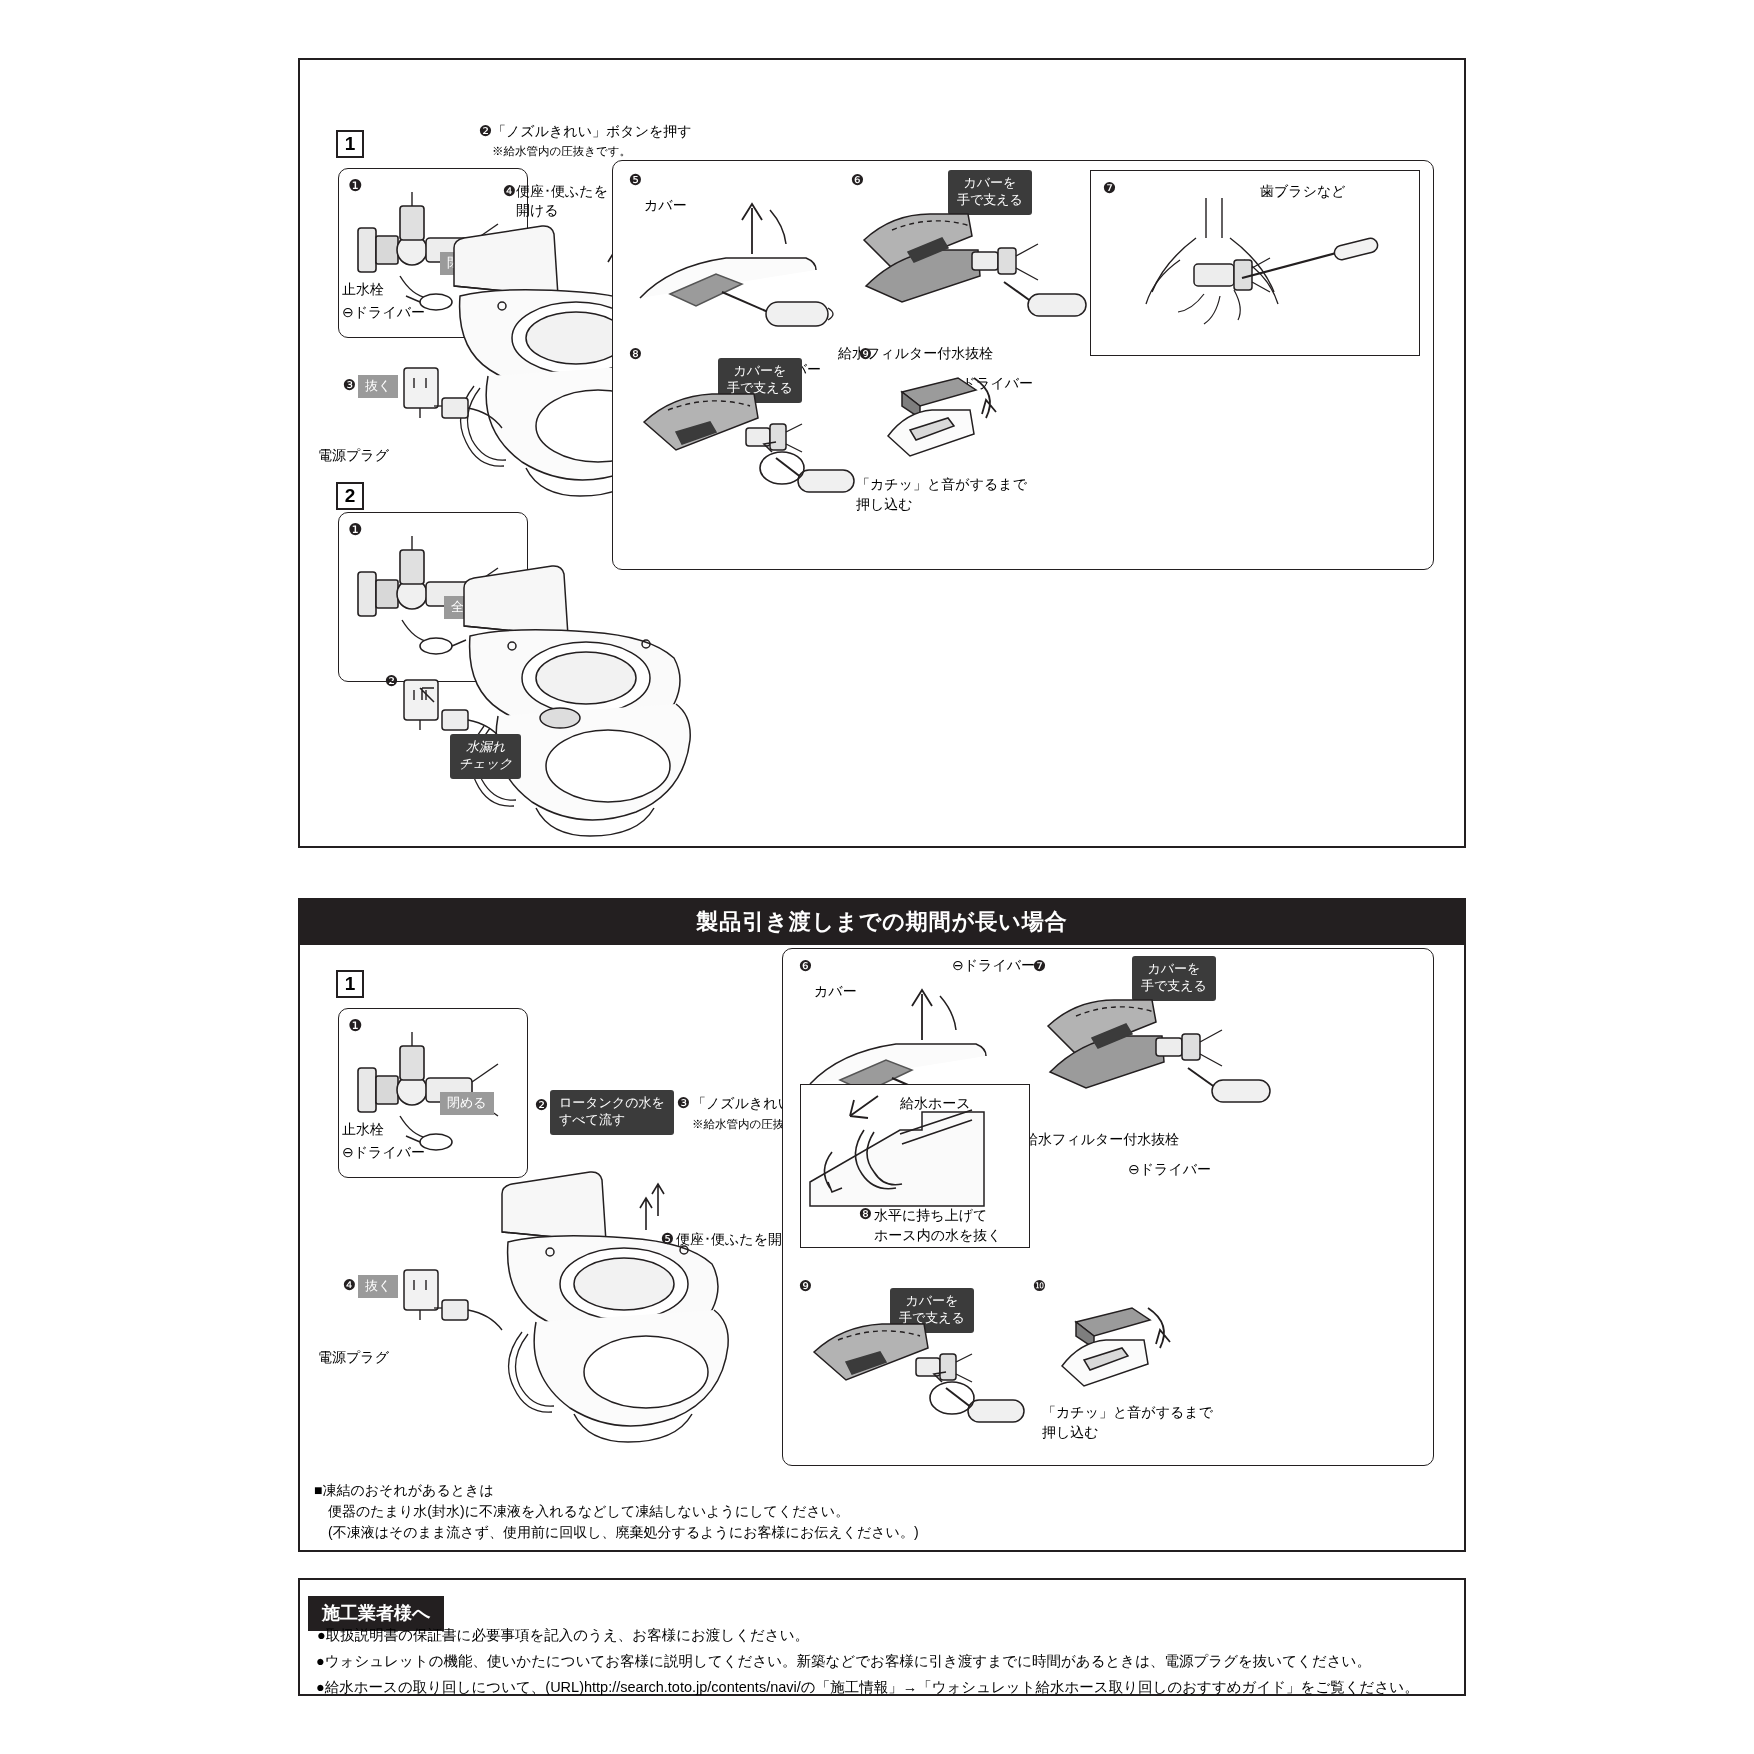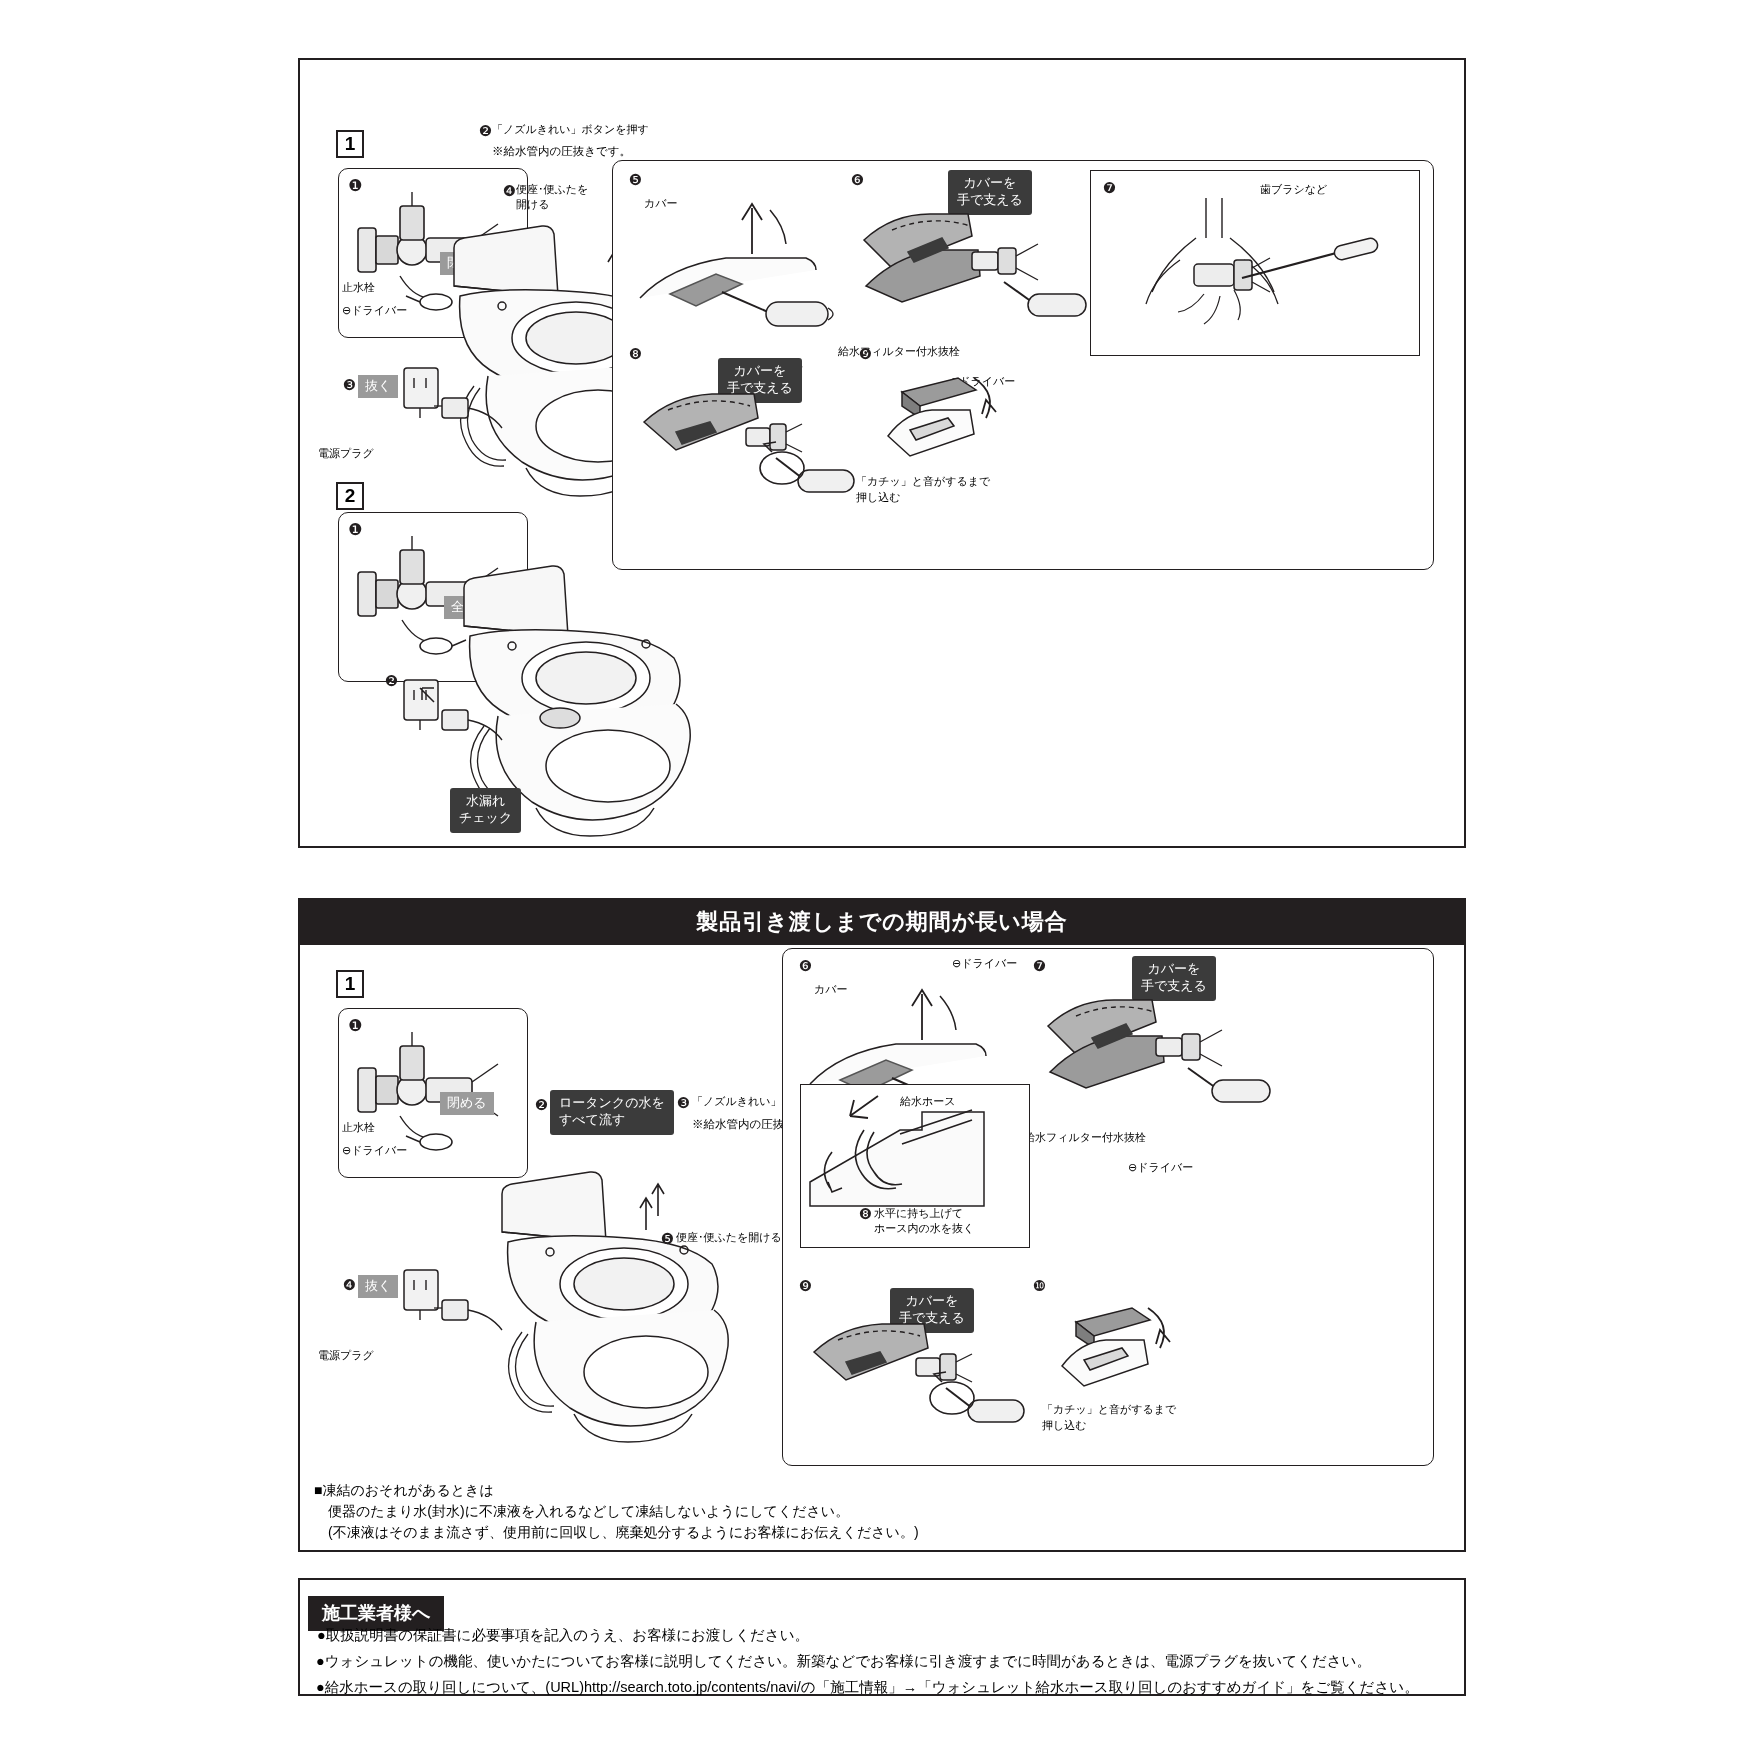--- a/index.html
+++ b/index.html
@@ -75,21 +75,21 @@
   }
   .circnum.light {
     background: #fff;
     color: #231f20;
     border: 1.5px solid #231f20;
     line-height: 16px;
   }
   
   .lbl {
     position: absolute;
-    font-size: 11px;
+    font-size: 14px;
     line-height: 1.35;
     white-space: nowrap;
   }
   .lbl.sm { font-size: 11.5px; }
   .lbl.wrap { white-space: normal; }
   .tag {
     position: absolute;
     background: #9a9a9a;
     color: #ffffff;
     font-size: 13px;
@@ -363,21 +363,21 @@
           <rect x="6" y="8" width="34" height="40" rx="3" fill="#f2f2f2"></rect>
           <path d="M16 18 l0 10 M28 18 l0 10" stroke-width="1.4"></path>
           <path d="M22 48 l0 10" stroke-width="1.4"></path>
           <rect x="44" y="38" width="26" height="20" rx="3" fill="#ededed"></rect>
           <path d="M70 48 q22 4 34 20" stroke-width="1.3"></path>
           <path d="M36 30 l-14 -14 M24 16 l12 0 M24 16 l0 12" stroke-width="1.5"></path>
         </g>
       </svg>
     </div>
 
-    <div class="tag darkbox" style="left:150px; top:728px; color:#fff;">水漏れ
+    <div class="tag darkbox" style="left:150px; top:674px; color:#fff;font-style:italic;">水漏れ
 チェック</div>
   </div>
 
   <div class="panel" style="left:298px; top:898px; width:1168px; height:654px;">
     <div class="panel-title">製品引き渡しまでの期間が長い場合</div>
 
     <div class="bignum" style="left:36px; top:70px;">1</div>
 
     <div class="inner-box round" style="left:38px; top:108px; width:190px; height:170px;"></div>
     <div class="circnum" style="left:46px; top:116px; background:none; color:#231f20; font-size:16px;">❶</div>

